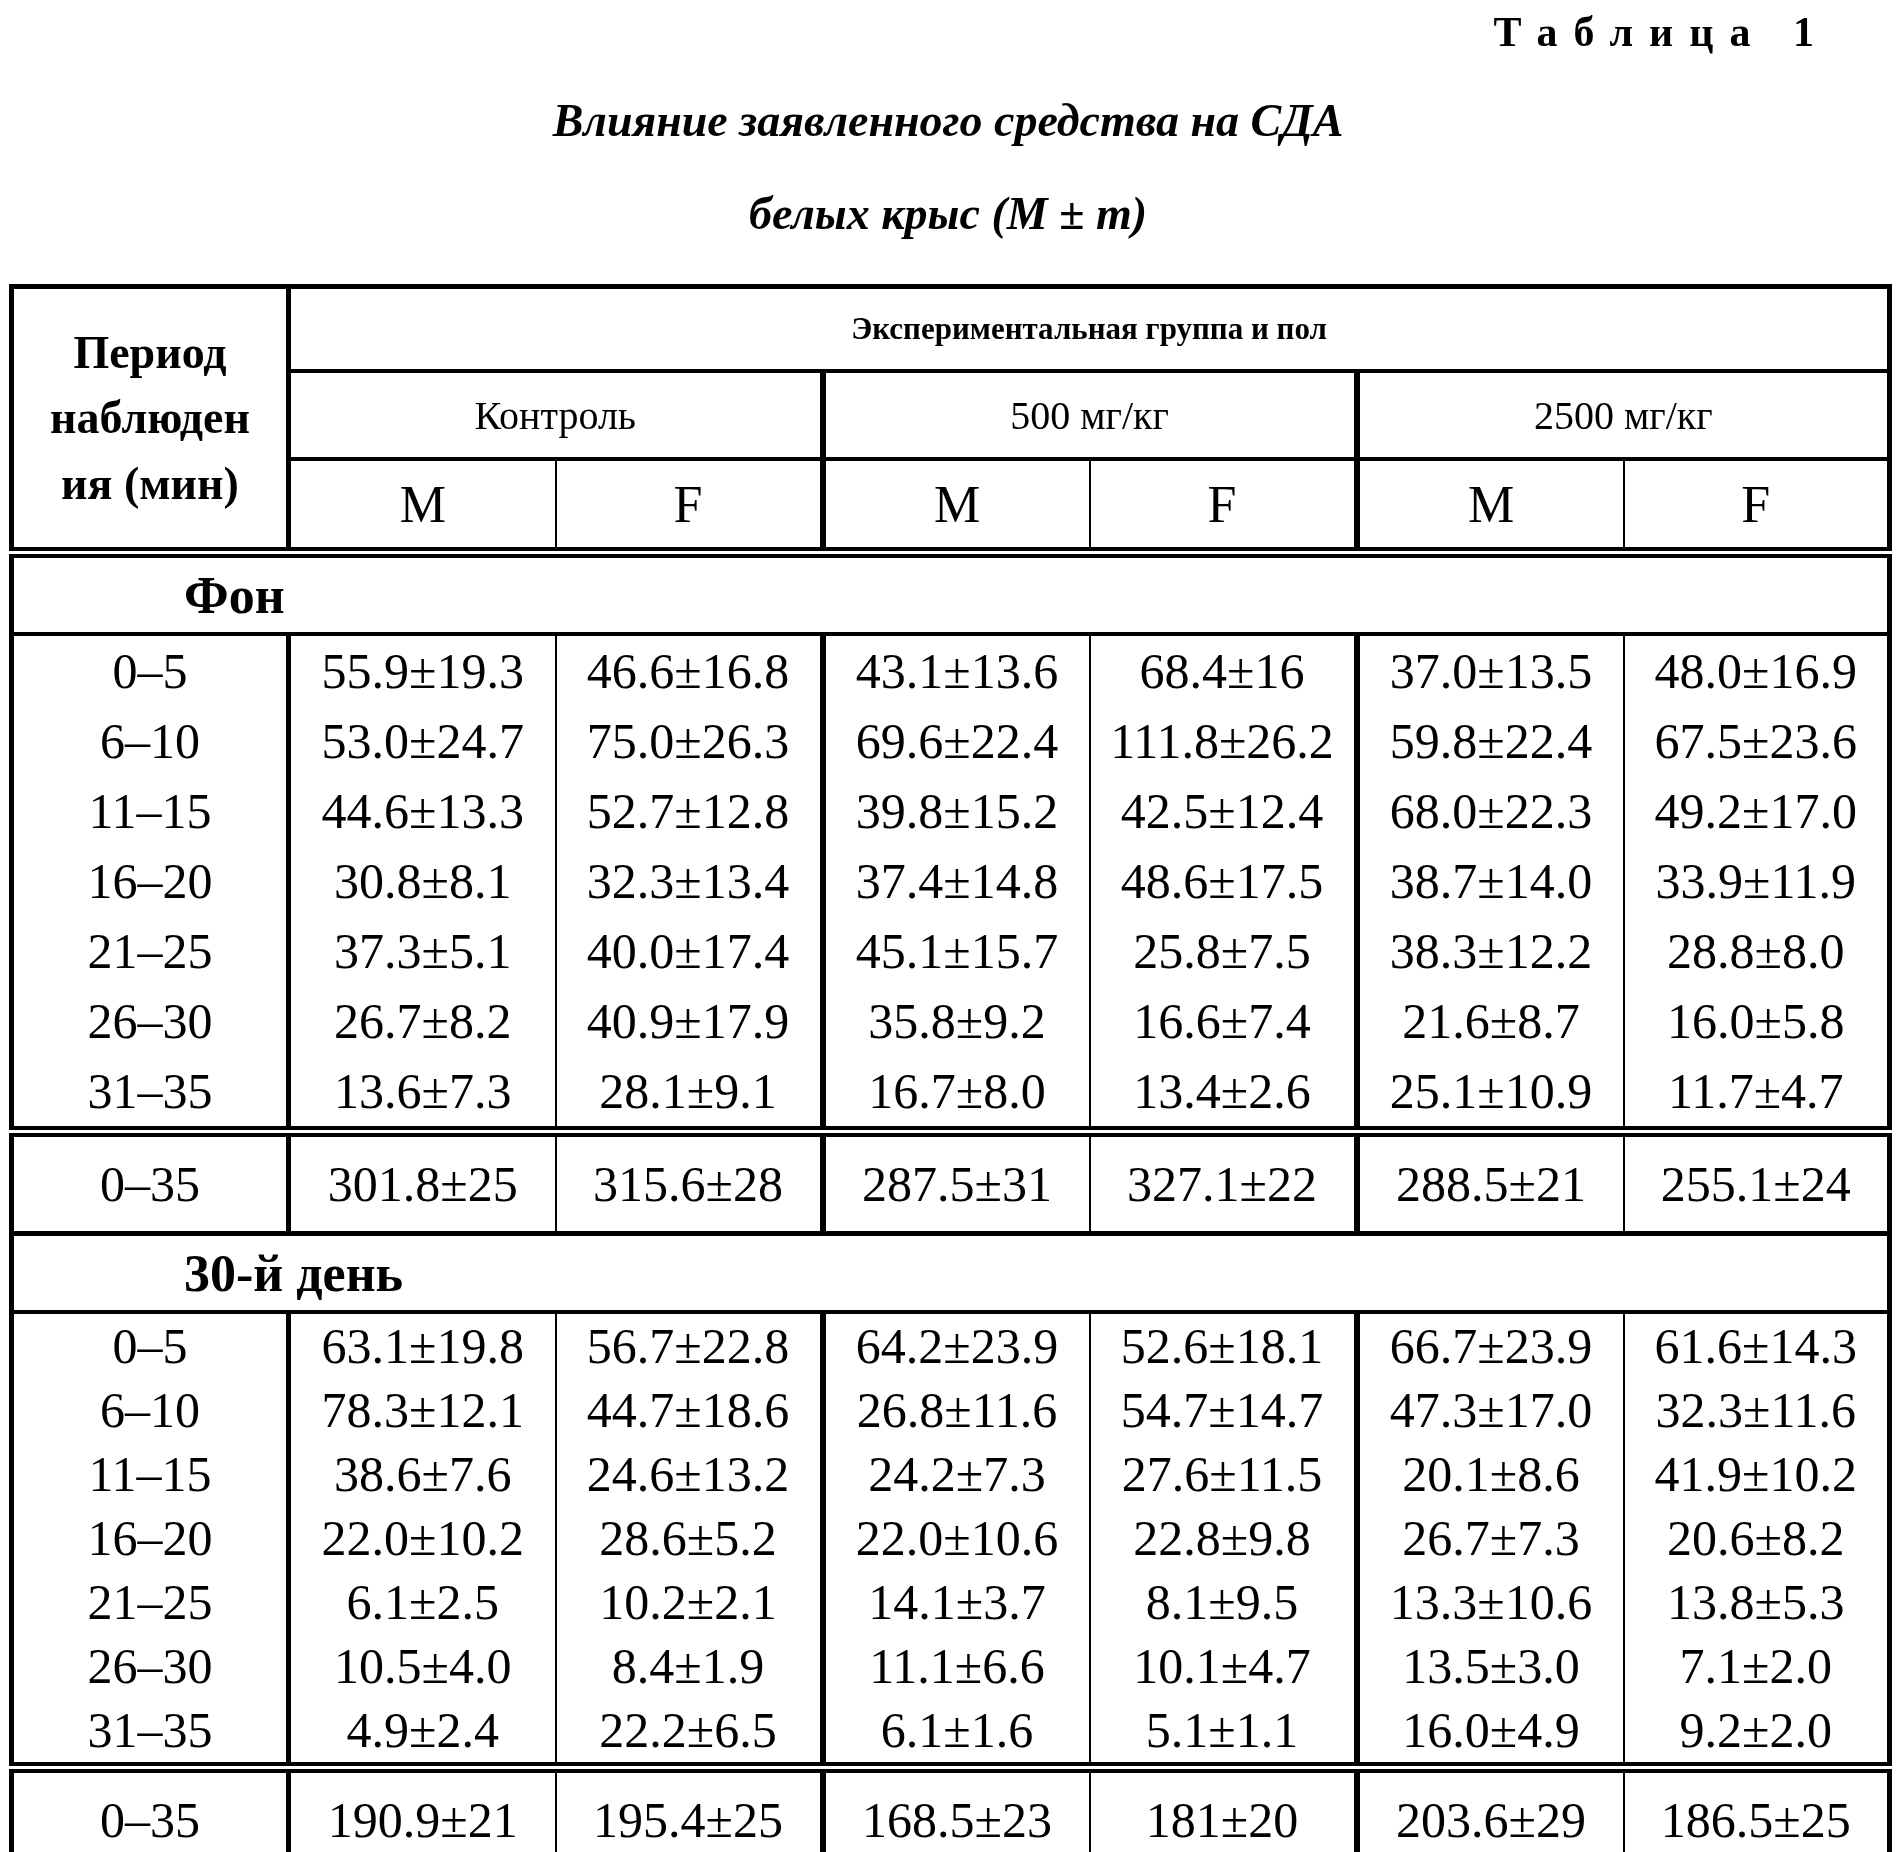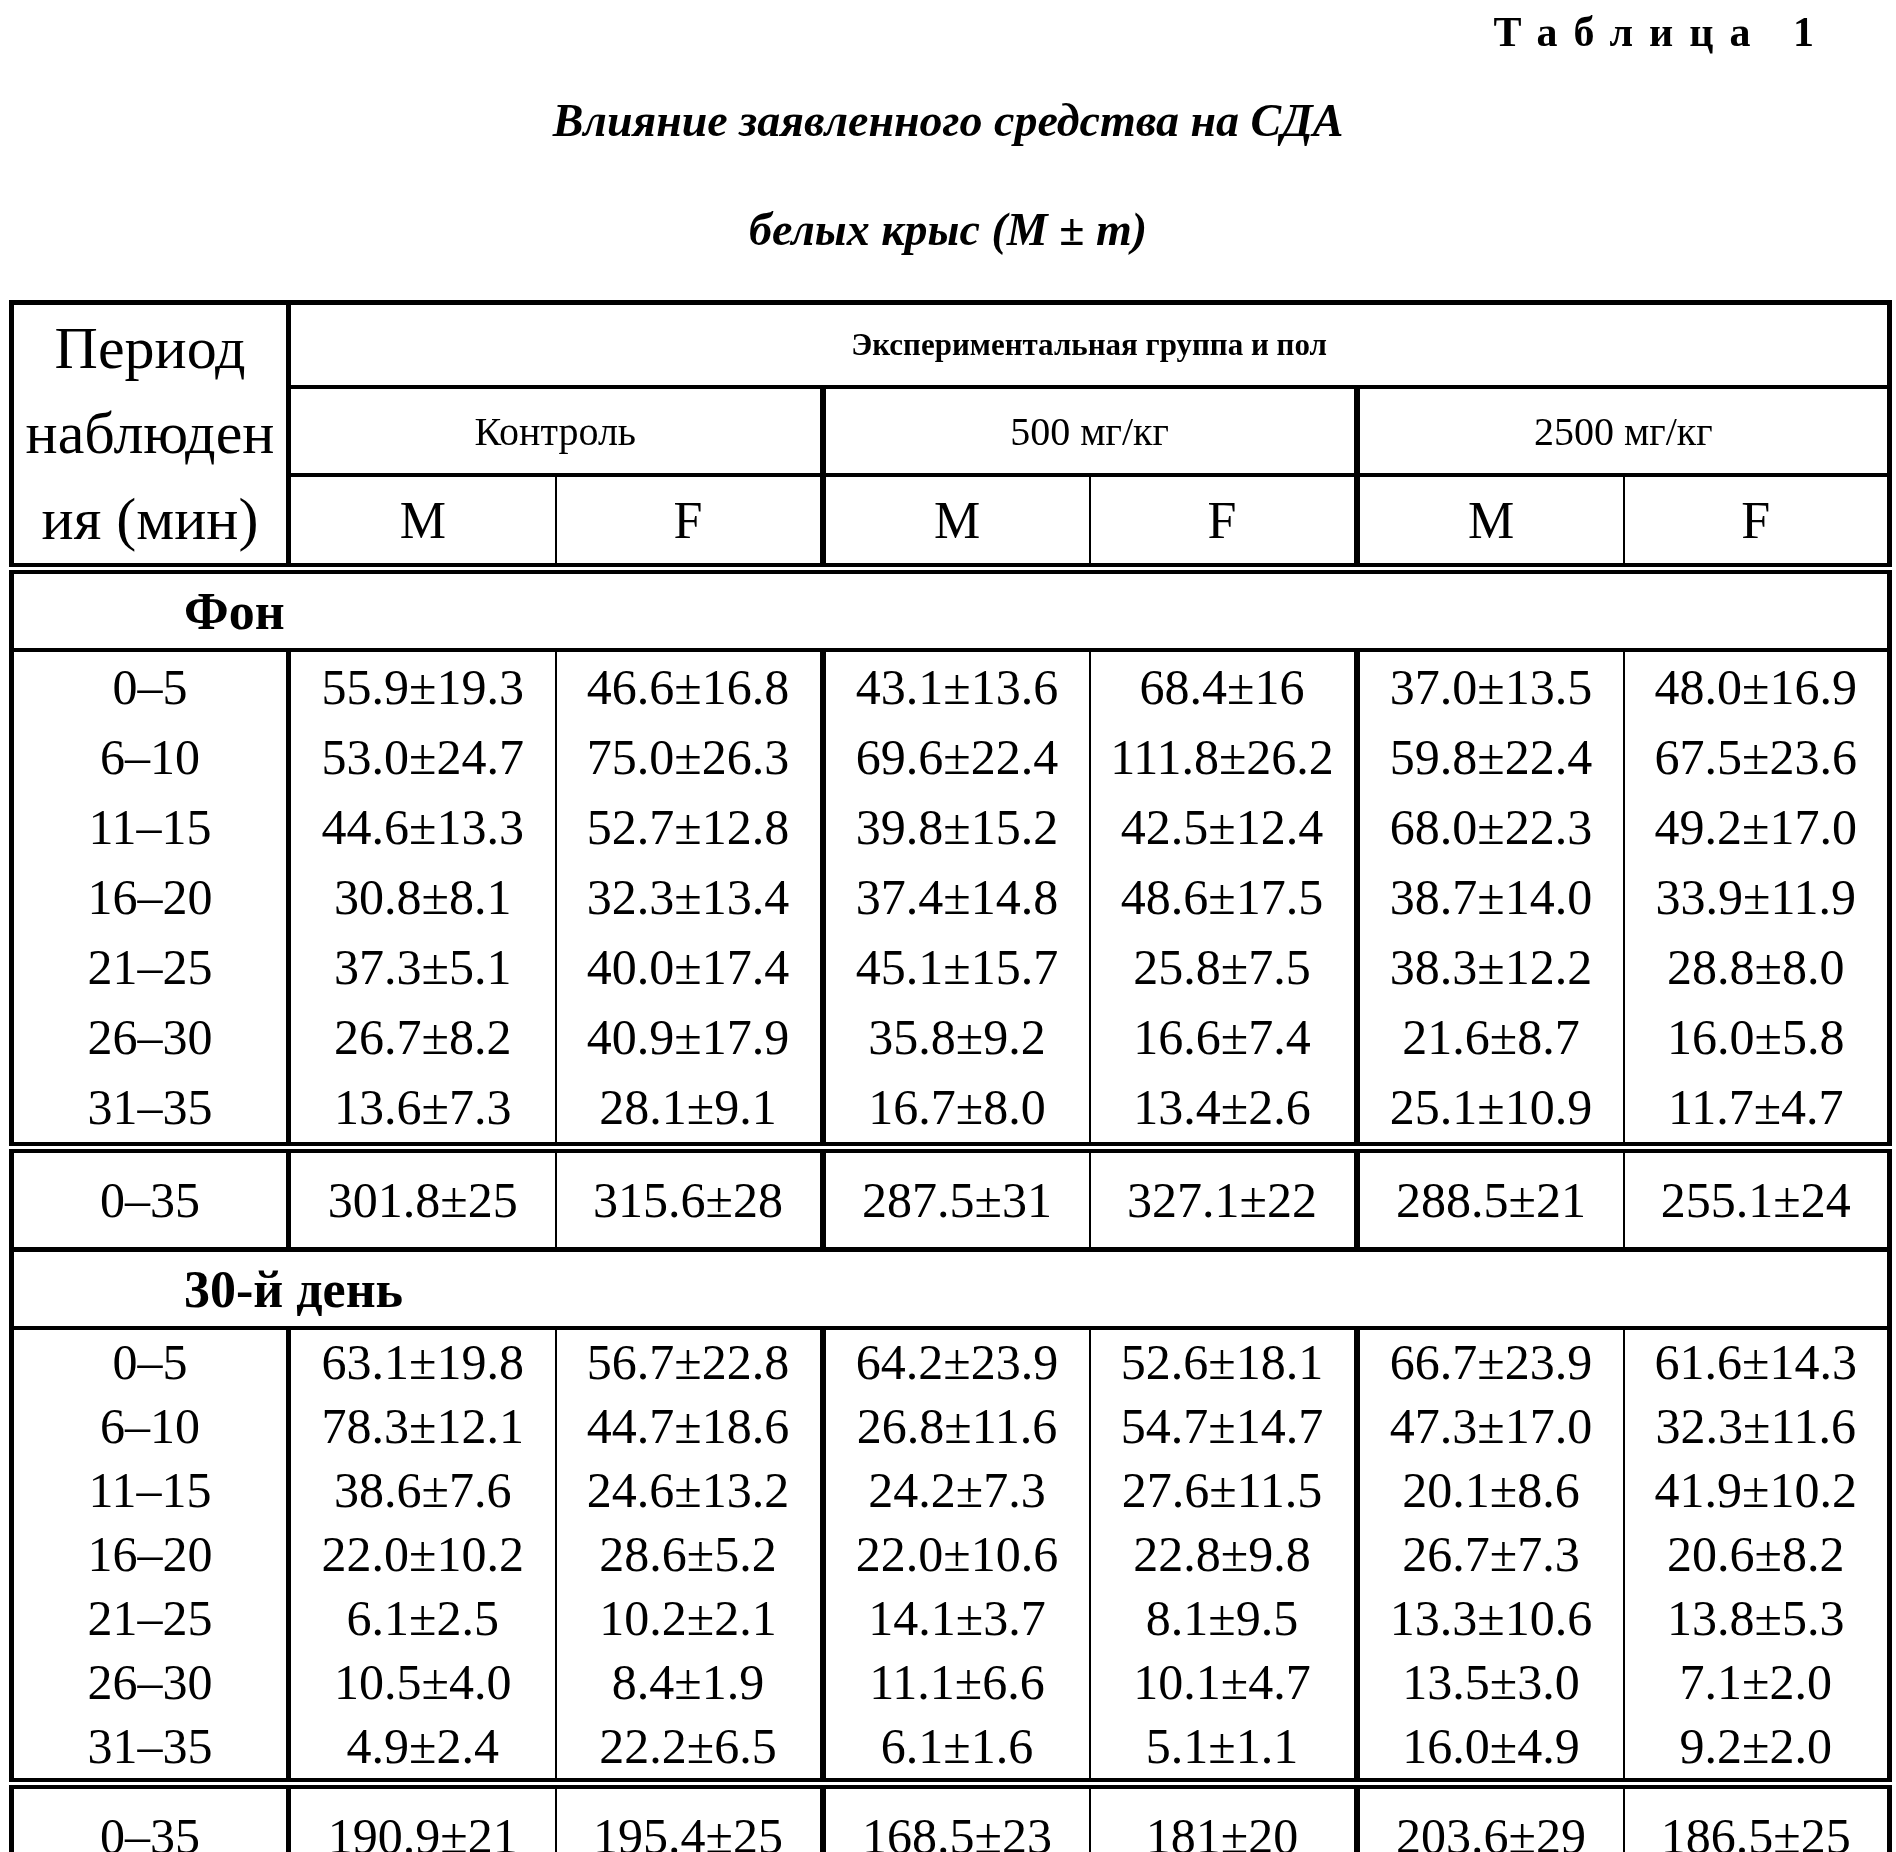--- a/index.html
+++ b/index.html
@@ -12,21 +12,21 @@
   .table-label {
     margin: 8px 66px 0 0;
     text-align: right;
     font-weight: bold;
     font-size: 42px;
     letter-spacing: 16px;
     white-space: nowrap;
   }
   .caption { text-align: center; font-weight: bold; font-style: italic; font-size: 46px; }
   .caption-1 { margin-top: 38px; }
-  .caption-2 { margin-top: 56px; }
+  .caption-2 { margin-top: 40px; }
 
   table.data-table {
     border-collapse: collapse;
     table-layout: fixed;
     width: 1878px;
     margin: 44px 0 0 9px;
     border: 5px solid #000;
   }
   td {
     padding: 0;
@@ -41,22 +41,22 @@
   .br6 { border-right: 6px solid #000; }   
 
   
   .hr1 td.group-title {
     height: 80px;
     font-weight: bold;
     font-size: 31px;
     border-bottom: 4px solid #000;
   }
   td.period-head {
-    font-weight: normal;
-    font-size: 60px;
+    font-weight: bold;
+    font-size: 46px;
     line-height: 1.42;
     border-bottom: 11px double #000;
   }
   .hr2 td { height: 84px; font-size: 40px; border-bottom: 4px solid #000; }
   .hr3 td { height: 86px; font-size: 52px; border-bottom: 11px double #000; }
 
   
   .section-row td {
     height: 74px;
     border-bottom: 4px solid #000;

